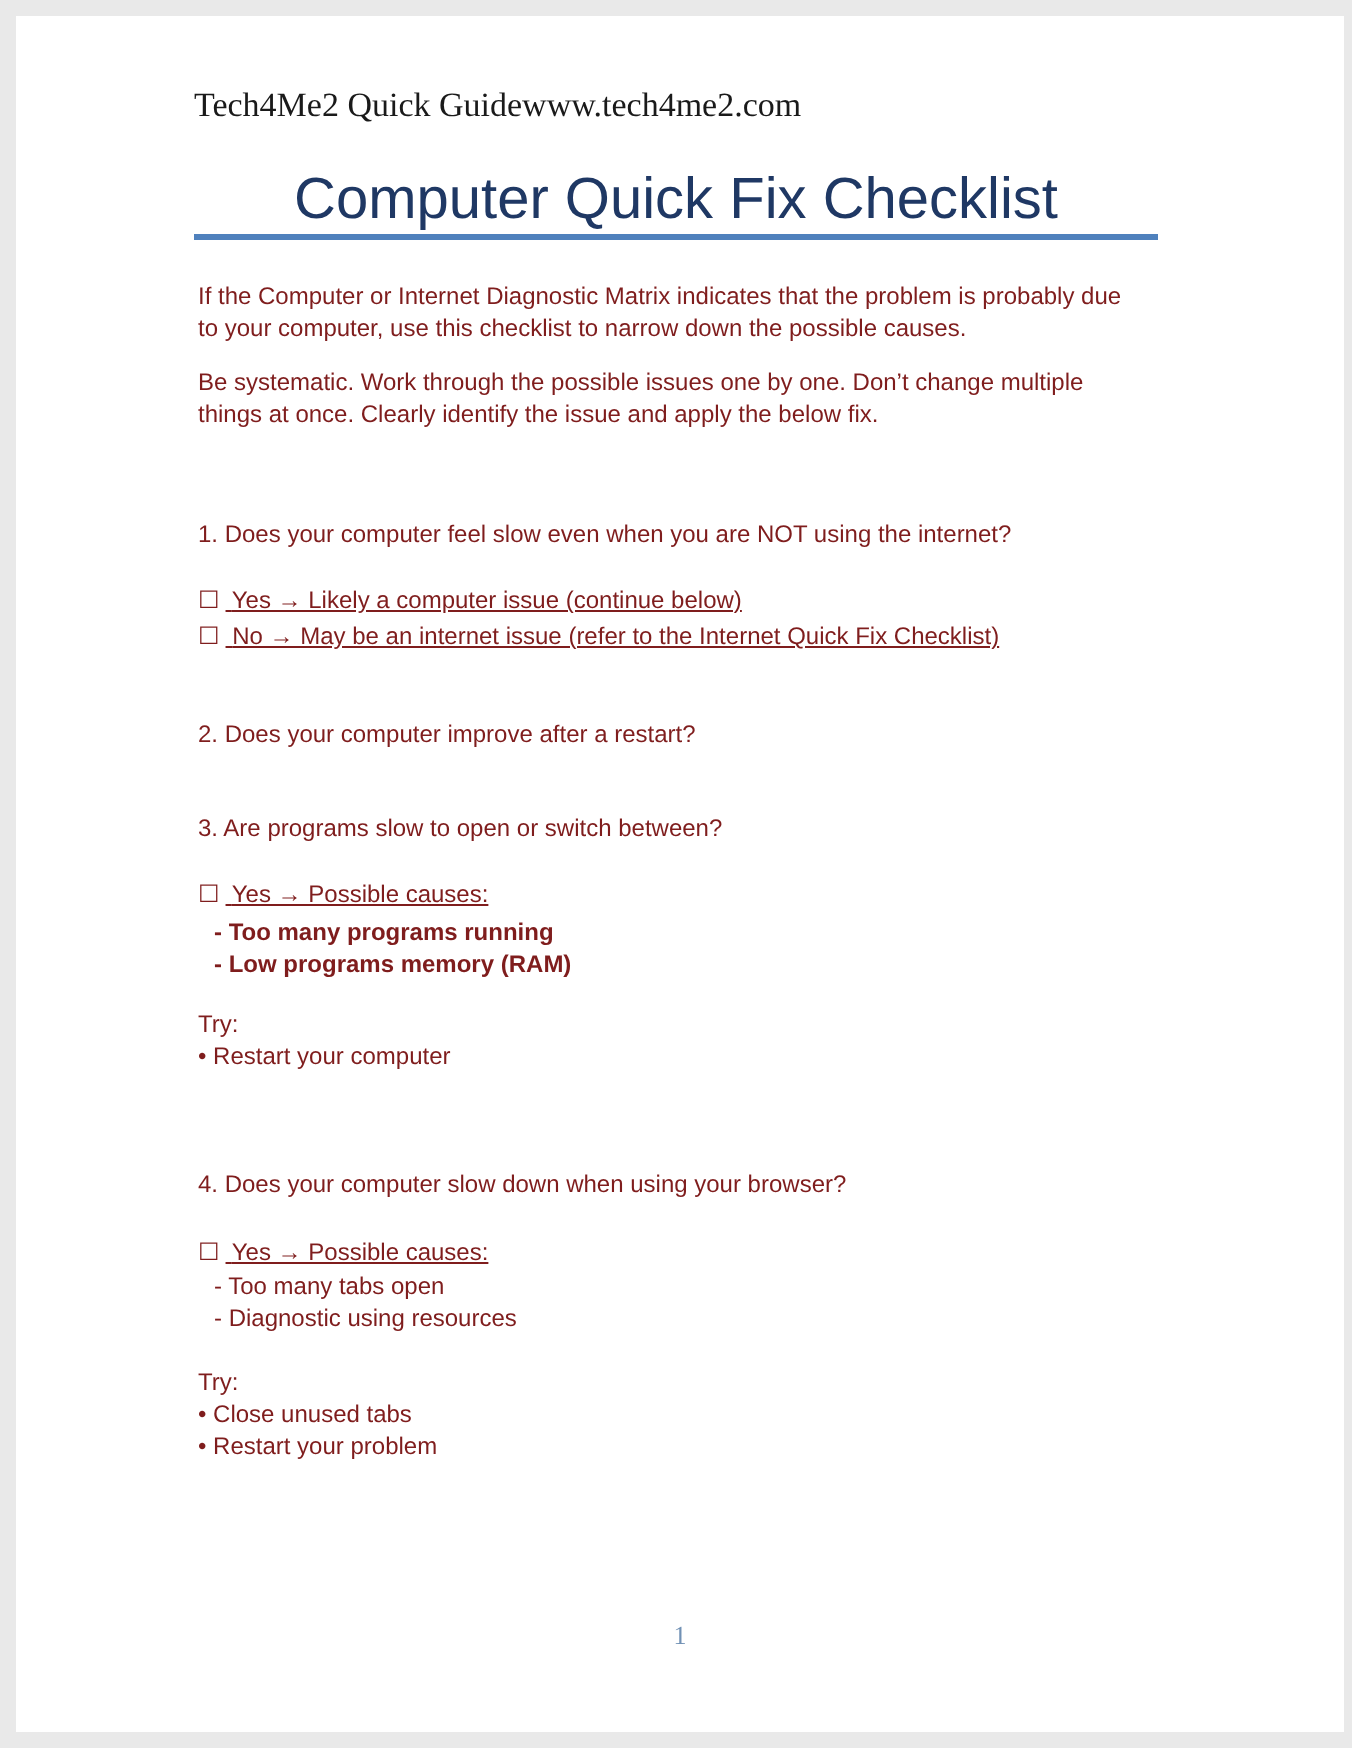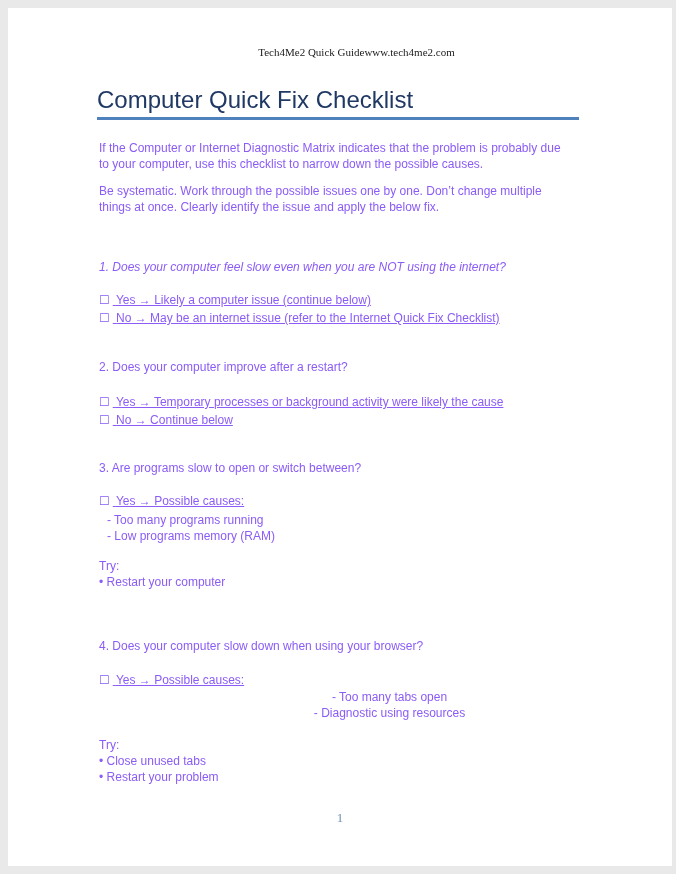--- a/index.html
+++ b/index.html
@@ -10,53 +10,54 @@
     position: relative;
     font-family: "Liberation Sans", sans-serif;
     overflow: hidden;
   }
   .page {
     position: absolute; left: 8px; top: 8px;
     width: 664px; height: 858px;
     background: #ffffff;
   }
   .header {
-    display: flex; justify-content: center;
+    display: flex; justify-content: flex-start;
     padding: 36px 56px 0 89px;
     font-family: "Liberation Serif", serif;
-    font-size: 11px; line-height: 17px; color: #1a1a1a;
+    font-size: 17px; line-height: 17px; color: #1a1a1a;
   }
   .title-block {
     margin: 24px 0 0 89px;
     width: 482px;
-    font-size: 24px; line-height: 30px;
+    text-align: center;
+    font-size: 29px; line-height: 30px;
     color: #1F3864;
     padding-bottom: 2px;
     border-bottom: 3px solid #4F81BD;
   }
   .body-text {
     margin-left: 91px;
-    font-size: 12px; color: #8b5cf6;
+    font-size: 12px; color: #7f1d1d;
   }
   .line { line-height: 16px; white-space: nowrap; }
   .opt-line { line-height: 18px; white-space: nowrap; text-decoration: underline; }
   .checkbox { display: inline-block; margin-right: 3px; }
   .p1 { margin-top: 20px; }
   .p2 { margin-top: 11px; }
-  .q1 { margin-top: 44px; font-style: italic; }
+  .q1 { margin-top: 44px; }
   .q1-opts { margin-top: 16px; }
   .q2 { margin-top: 32px; }
   .q2-opts { margin-top: 18px; }
   .q3 { margin-top: 31px; }
   .q3-yes { margin-top: 16px; }
-  .causes { margin-top: 2px; padding-left: 8px; }
+  .causes { margin-top: 2px; padding-left: 8px; font-weight: bold; }
   .q3-try { margin-top: 14px; }
   .q4 { margin-top: 48px; }
   .q4-yes { margin-top: 17px; }
-  .q4-causes { padding-left: 8px; text-align: center; }
+  .q4-causes { padding-left: 8px; }
   .q4-try { margin-top: 16px; }
   .footer {
     position: absolute; top: 802px; left: 0;
     width: 100%;
     text-align: center;
     font-family: "Liberation Serif", serif;
     font-size: 13px; color: #7191B5;
   }
 </style>
 </head>
@@ -89,30 +90,20 @@
         <span class="checkbox">☐</span>
         <span>Yes → Likely a computer issue (continue below)</span>
       </div>
       <div class="opt-line">
         <span class="checkbox">☐</span>
         <span>No → May be an internet issue (refer to the Internet Quick Fix Checklist)</span>
       </div>
     </div>
 
     <div class="line q2">2. Does your computer improve after a restart?</div>
-    <div class="q2-opts">
-      <div class="opt-line">
-        <span class="checkbox">☐</span>
-        <span>Yes → Temporary processes or background activity were likely the cause</span>
-      </div>
-      <div class="opt-line">
-        <span class="checkbox">☐</span>
-        <span>No → Continue below</span>
-      </div>
-    </div>
 
     <div class="line q3">3. Are programs slow to open or switch between?</div>
     <div class="opt-line q3-yes">
       <span class="checkbox">☐</span>
       <span>Yes → Possible causes:</span>
     </div>
     <div class="causes">
       <div class="line">- Too many programs running</div>
       <div class="line">- Low programs memory (RAM)</div>
     </div>

